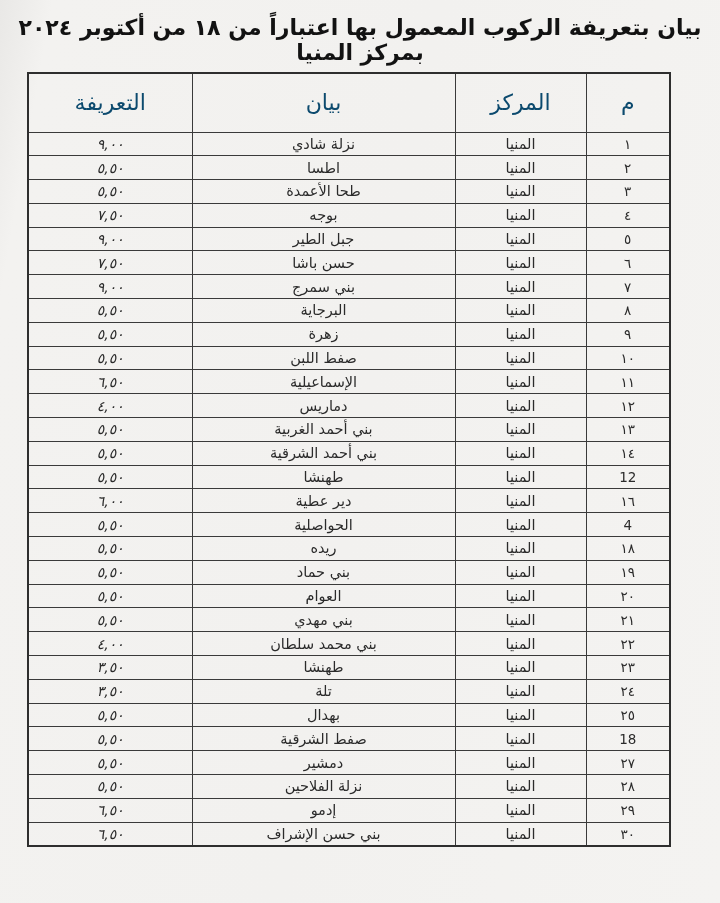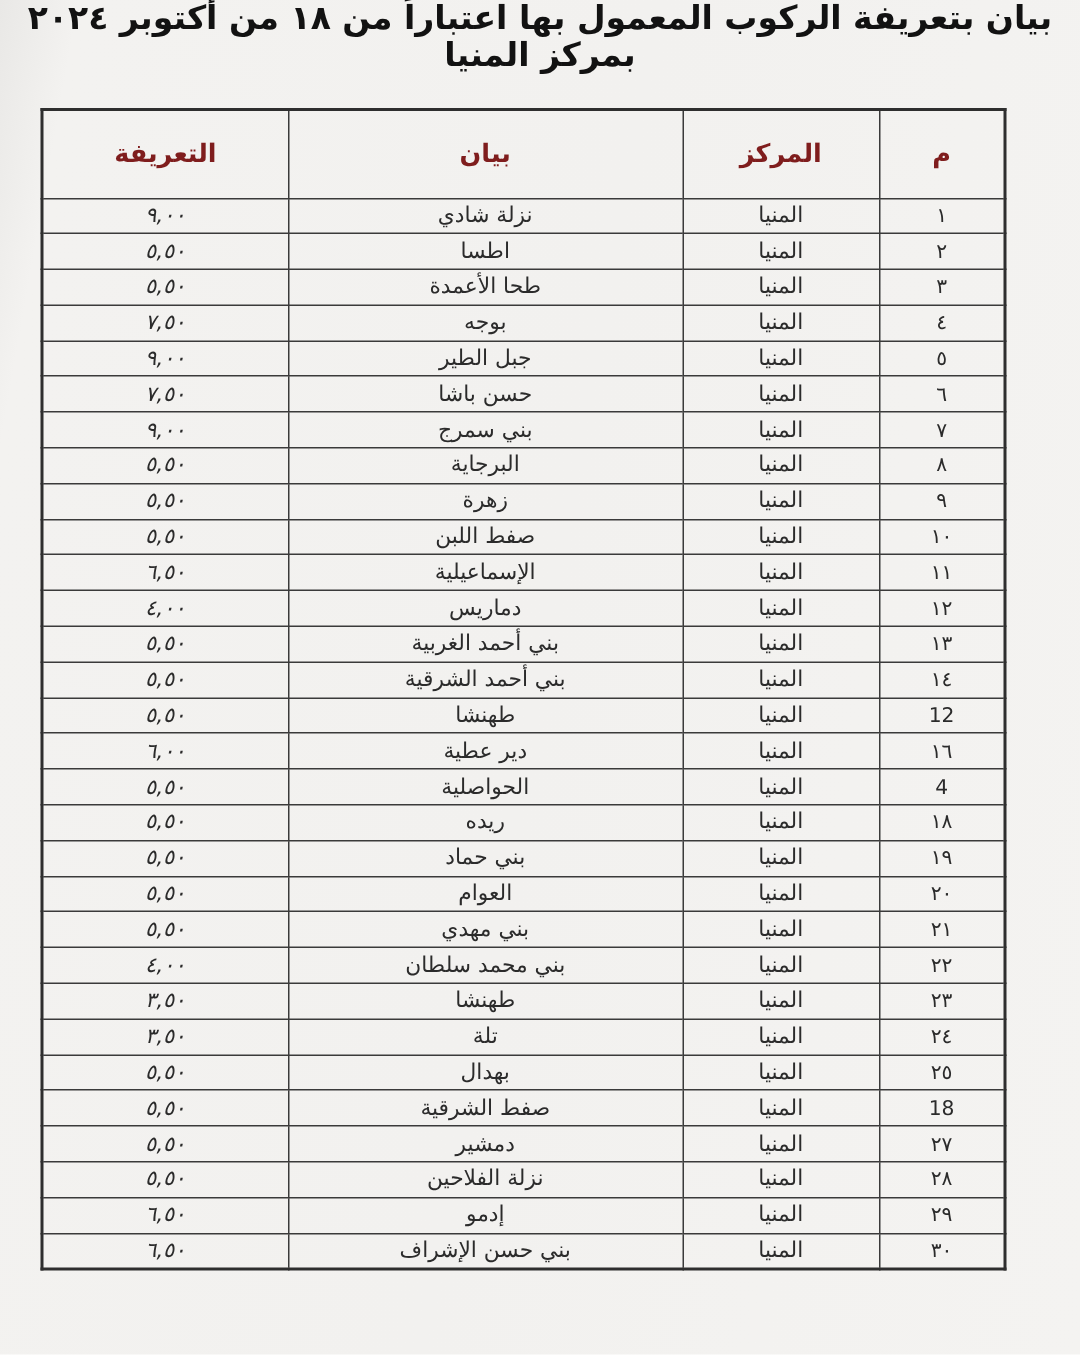--- a/index.html
+++ b/index.html
@@ -11,20 +11,21 @@
     width: 720px;
     height: 903px;
     position: relative;
     background: linear-gradient(100deg, #e9e8e6 0%, #f3f2f0 6%, #f2f1ef 50%, #f4f3f1 100%);
     font-family: "DejaVu Sans", sans-serif;
     color: #222;
     overflow: hidden;
   }
   .page-title {
     margin: 0;
+    padding-top: 15px;
     text-align: center;
     direction: rtl;
     font-size: 22px;
     font-weight: bold;
     color: #121212;
     letter-spacing: 0;
   }
   table.tariff-table {
     position: absolute;
     left: 27px;
@@ -43,23 +44,23 @@
     overflow: hidden;
     white-space: nowrap;
   }
   table.tariff-table { border: 2px solid #2e2e2e; }
   col.col-index     { width: 84px; }
   col.col-center    { width: 131px; }
   col.col-statement { width: 263px; }
   col.col-tariff    { width: 164px; }
   thead th {
     height: 59px;
-    font-size: 17px;
-    font-weight: bold;
-    color: #7f1d1d;
+    font-size: 22px;
+    font-weight: normal;
+    color: #0c4a6e;
   }
   tbody td {
     height: 23.8px;
     font-size: 14.5px;
     font-weight: normal;
     color: #2b2b2b;
   }
   tbody td.cell-index  { font-size: 13.5px; }
   tbody td.cell-tariff { font-size: 14px; letter-spacing: 1px; font-style: italic; }
 </style>

